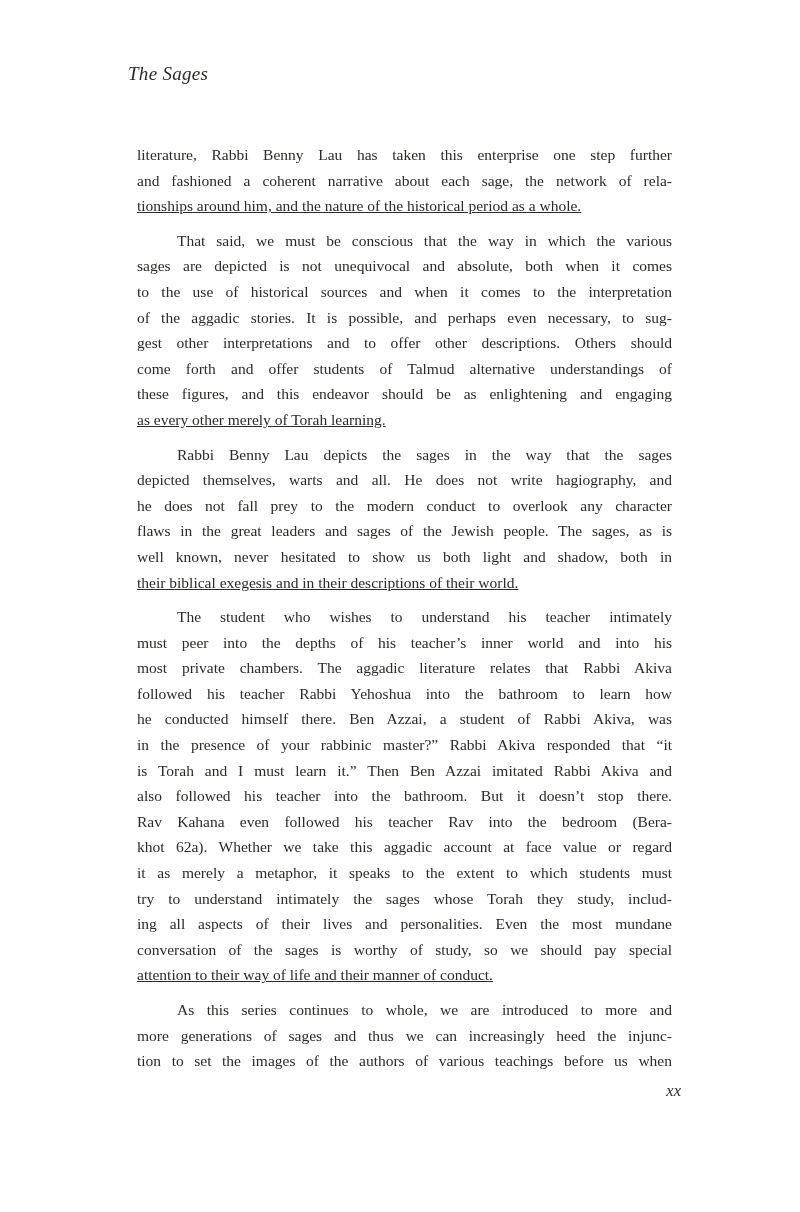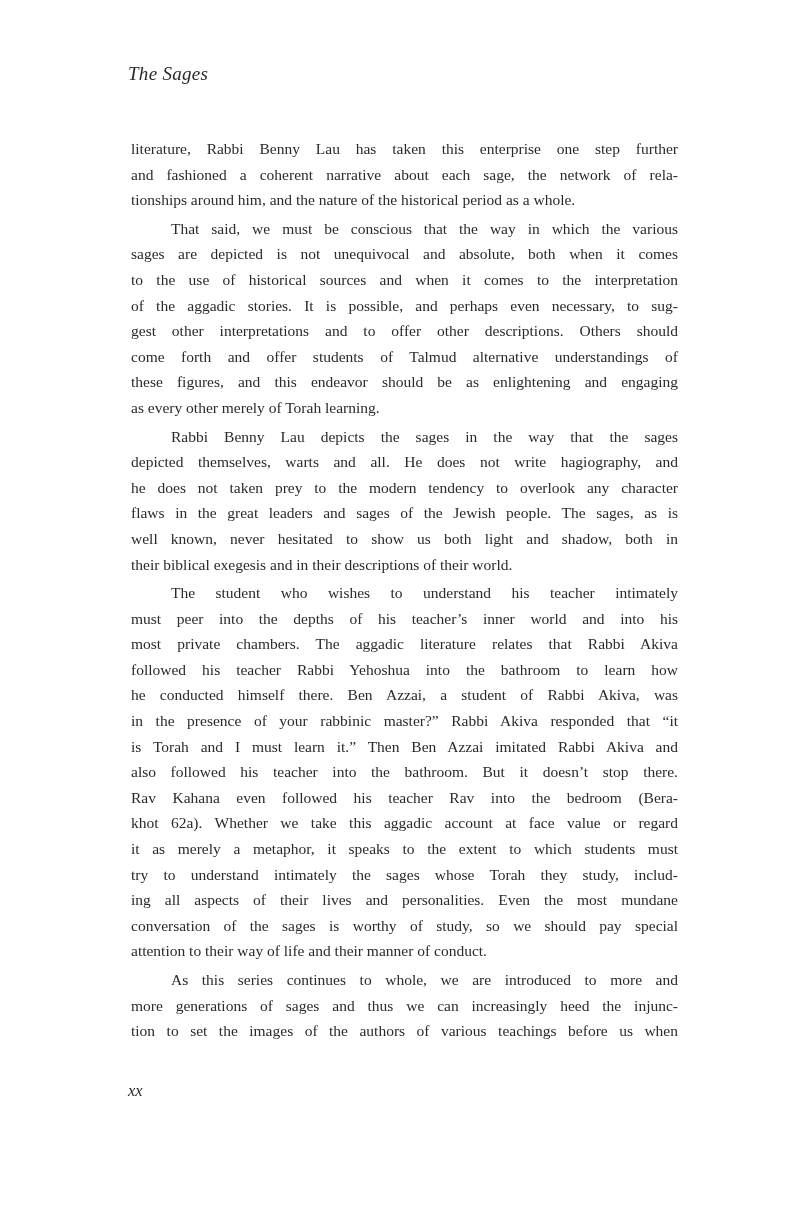--- a/index.html
+++ b/index.html
@@ -22,37 +22,38 @@
     letter-spacing: 0.3px;
   }
   .body-text {
     position: absolute;
     left: 128px;
     top: 133px;
     width: 553px;
     font-size: 15.5px;
     line-height: 25.6px;
   }
-  .paragraph { margin: 3px; }
+  .paragraph { margin: 9px; }
   .line {
     text-align: justify;
     text-align-last: justify;
     -moz-text-align-last: justify;
   }
   .line.last {
     text-align-last: left;
+    text-decoration: underline;
     -moz-text-align-last: left;
   }
   .line.indent { text-indent: 40px; }
   .folio {
     position: absolute;
     left: 128px;
     top: 1081px;
     width: 553px;
-    text-align: left;
+    text-align: right;
     font-style: italic;
     font-size: 16.5px;
   }
 </style>
 </head>
 <body>
 
 <div class="page">
   <div class="running-head">The Sages</div>
 
@@ -68,21 +69,21 @@
         <div class="line">to the use of historical sources and when it comes to the interpretation</div>
         <div class="line">of the aggadic stories. It is possible, and perhaps even necessary, to sug-</div>
         <div class="line">gest other interpretations and to offer other descriptions. Others should</div>
         <div class="line">come forth and offer students of Talmud alternative understandings of</div>
         <div class="line">these figures, and this endeavor should be as enlightening and engaging</div>
         <div class="line last">as every other merely of Torah learning.</div>
       </div>
       <div class="paragraph">
         <div class="line indent">Rabbi Benny Lau depicts the sages in the way that the sages</div>
         <div class="line">depicted themselves, warts and all. He does not write hagiography, and</div>
-        <div class="line">he does not taken prey to the modern tendency to overlook any character</div>
+        <div class="line">he does not fall prey to the modern conduct to overlook any character</div>
         <div class="line">flaws in the great leaders and sages of the Jewish people. The sages, as is</div>
         <div class="line">well known, never hesitated to show us both light and shadow, both in</div>
         <div class="line last">their biblical exegesis and in their descriptions of their world.</div>
       </div>
       <div class="paragraph">
         <div class="line indent">The student who wishes to understand his teacher intimately</div>
         <div class="line">must peer into the depths of his teacher’s inner world and into his</div>
         <div class="line">most private chambers. The aggadic literature relates that Rabbi Akiva</div>
         <div class="line">followed his teacher Rabbi Yehoshua into the bathroom to learn how</div>
         <div class="line">he conducted himself there. Ben Azzai, a student of Rabbi Akiva, was</div>

